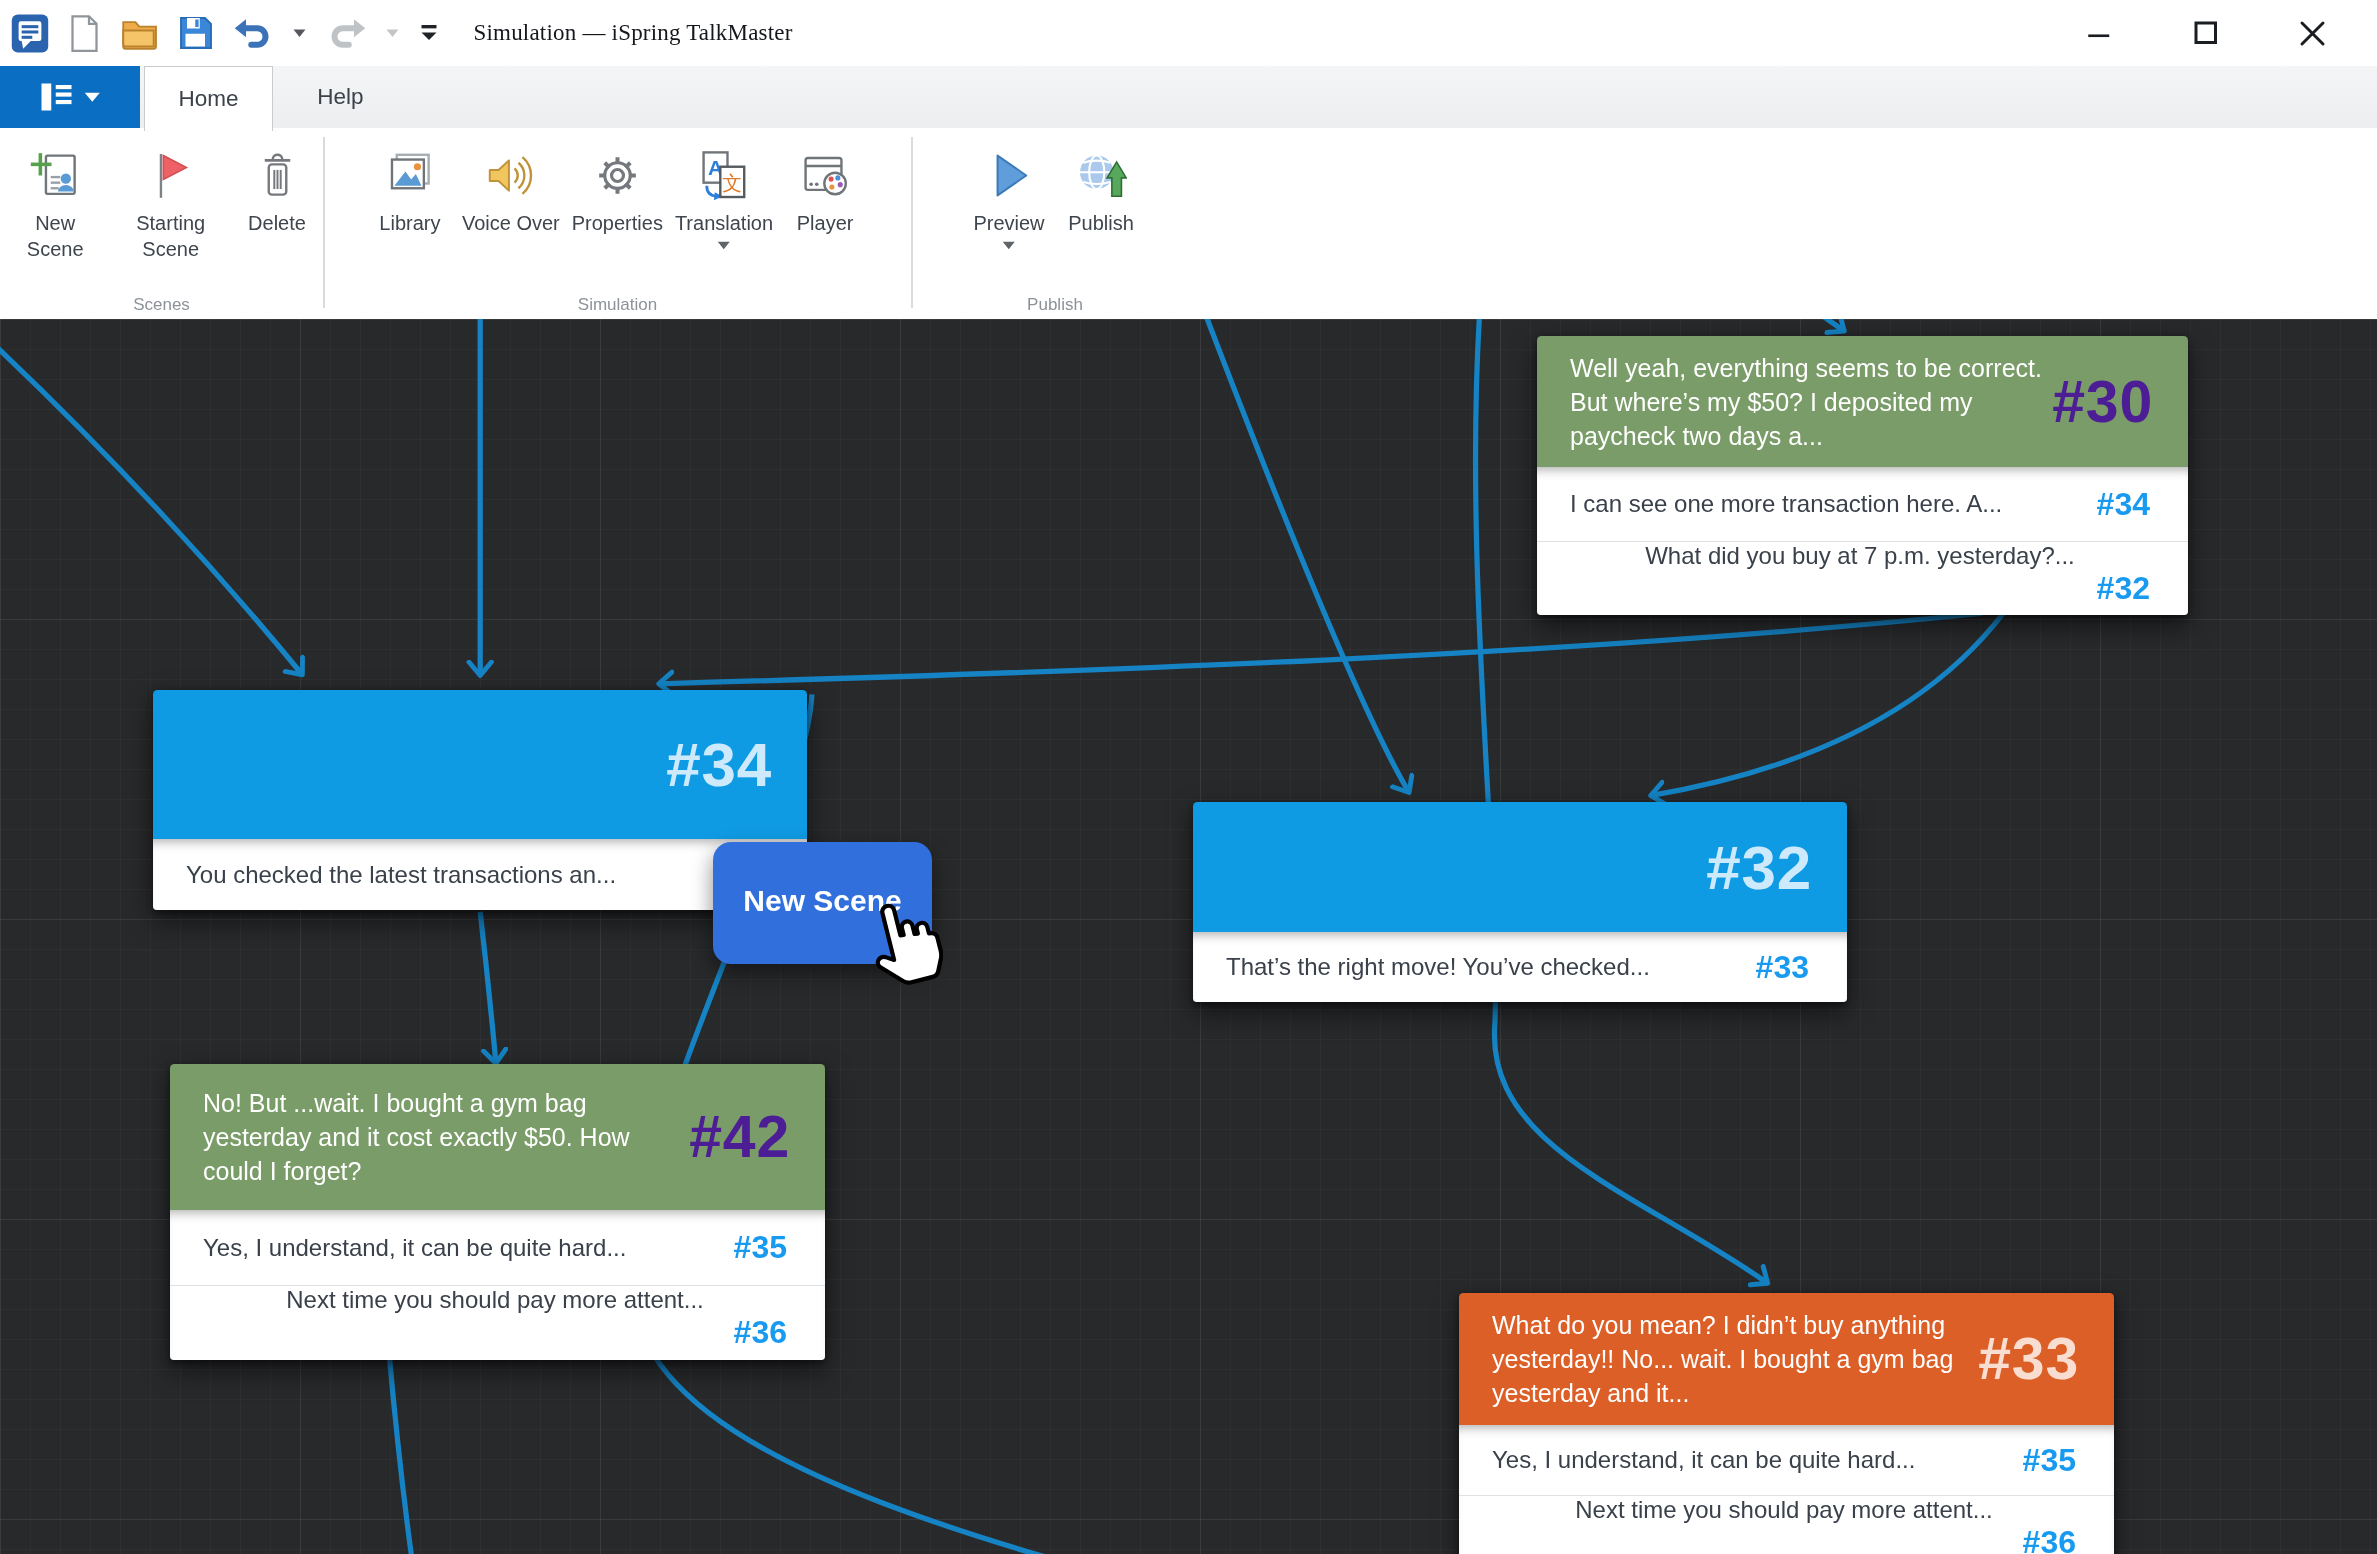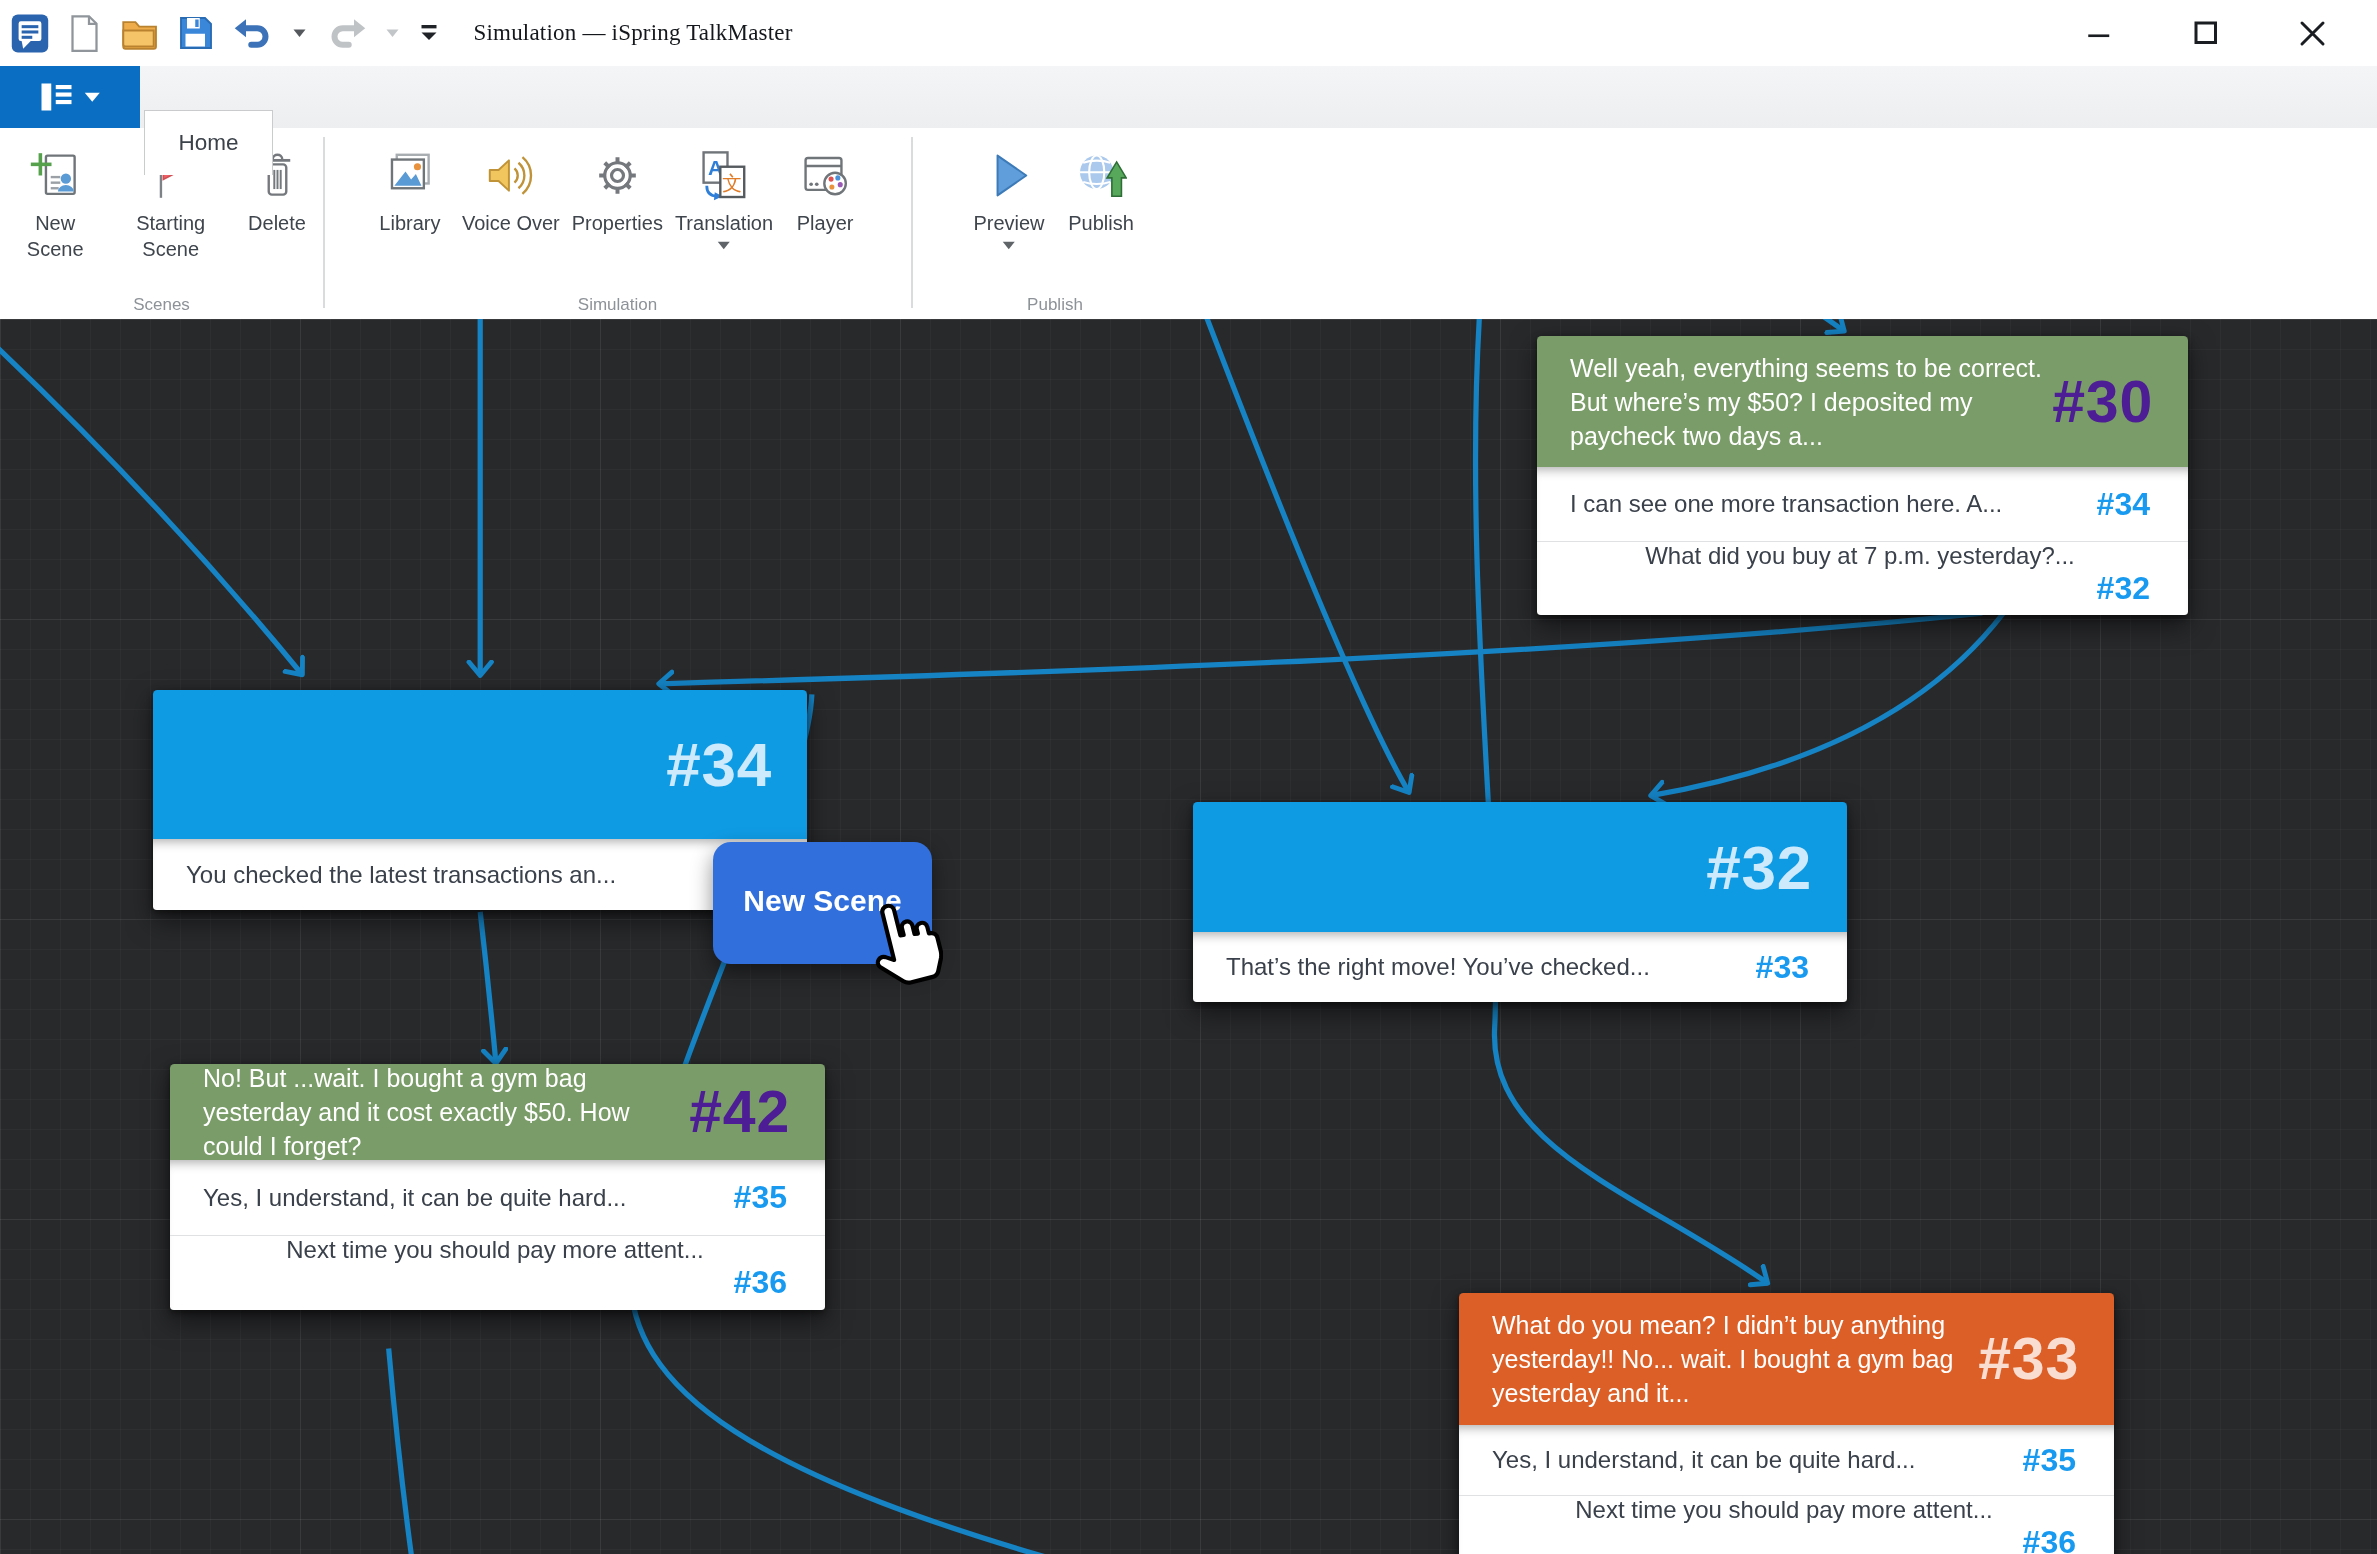--- a/index.html
+++ b/index.html
@@ -16,21 +16,21 @@
   .tb-title { margin-left:36px; font-size:23px; color:#14171c; letter-spacing:0.2px; }
   .wincontrols { margin-left:auto; display:flex; align-items:center; gap:66px; padding-right:44px; }
   .wincontrols .wbtn { width:41px; height:41px; display:flex; align-items:center; justify-content:center; }
 
   
   .tabstrip { position:absolute; left:0; top:66px; width:2377px; height:62px;
               background:linear-gradient(#f4f5f6,#eceeef); }
   .appmenu { position:absolute; left:0; top:0; width:140px; height:62px; background:#0a6fc2;
              display:flex; align-items:center; justify-content:center; gap:10.5px; border:none; cursor:pointer; }
   .tab { position:absolute; top:0; height:62px; display:flex; align-items:center; justify-content:center;
-         font-size:22.5px; color:#3c424a;margin-top:44px; }
+         font-size:22.5px; color:#3c424a; }
   .tab.active { left:144px; width:129px; background:#ffffff; border:0.8px solid #c9cbcd; border-bottom:none;
                 height:65px; z-index:2; }
   .tab.plain { left:282px; width:117px; }
 
   
   .ribbon { position:absolute; left:0; top:128px; width:2377px; height:191px; background:#ffffff; }
   .rgroup { position:absolute; top:0; height:191px; }
   .rgroup .rbuttons { display:flex; justify-content:center; align-items:flex-start; padding-top:12px; }
   .glabel { position:absolute; bottom:4.5px; left:0; right:0; text-align:center; font-size:17px; color:#8d9298; }
   .gsep { position:absolute; top:9px; width:1.5px; height:171px; background:#d9dbdd; }
@@ -389,21 +389,21 @@
       </div>
       <div class="sc-rows">
         <div class="sc-row" style="height:70px;">
           <span class="sc-rtext">That’s the right move! You’ve checked...</span>
           <span class="sc-rnum">#33</span>
         </div>
       </div>
     </div>
 
     <div class="scene-card green" style="left:170px; top:745px; width:655px;">
-      <div class="sc-header" style="height: 96px; background: rgb(122, 156, 104);">
+      <div class="sc-header" style="height: 146px; background: rgb(122, 156, 104);">
         <div class="sc-text">No! But ...wait. I bought a gym bag yesterday and it cost exactly $50. How could I forget?</div>
         <div class="sc-id">#42</div>
       </div>
       <div class="sc-rows">
         <div class="sc-row" style="height:75px;">
           <span class="sc-rtext">Yes,  I understand, it can be quite hard...</span>
           <span class="sc-rnum">#35</span>
         </div>
         <div class="sc-row" style="height:75px;">
           <span class="sc-rtext">Next time you should pay more attent...</span>

